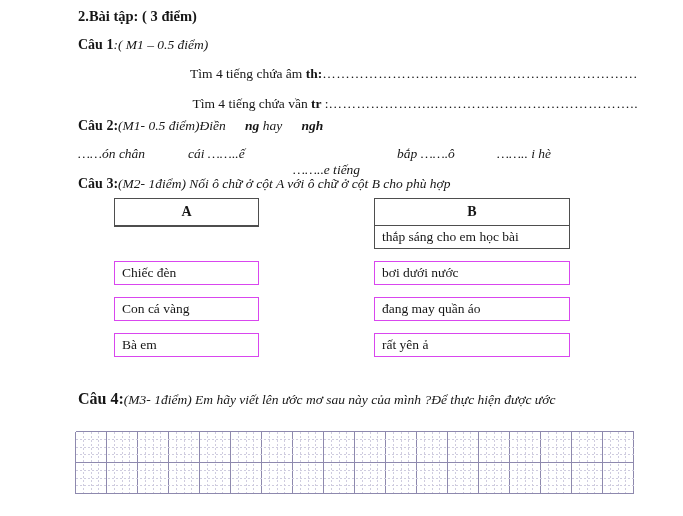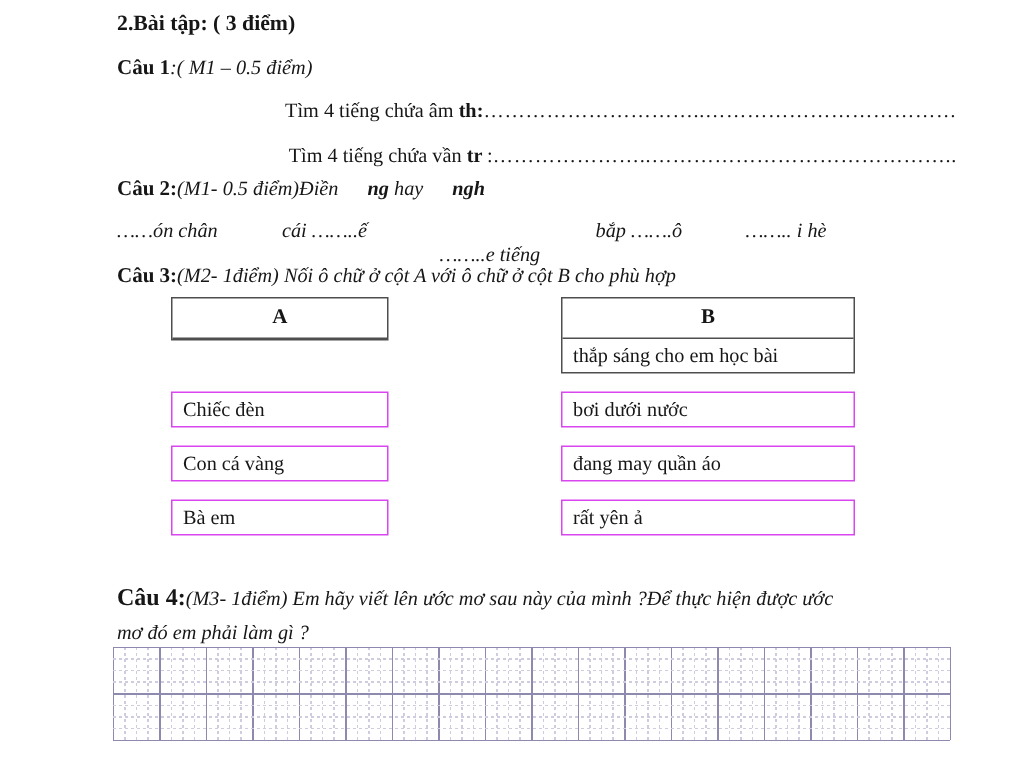--- a/index.html
+++ b/index.html
@@ -90,21 +90,20 @@
       <div class="mhead">B</div>
       <div class="mrow">thắp sáng cho em học bài</div>
     </div>
     <div class="mbox" style="top:261px;">bơi dưới nước</div>
     <div class="mbox" style="top:297px;">đang may quần áo</div>
     <div class="mbox" style="top:333px;">rất yên ả</div>
   </div>
 
   <div class="abs cau4" style="left:78px; top:387px;">
     <span class="b" style="font-size:16px;">Câu 4:</span><span class="i">(M3- 1điểm) Em hãy viết lên ước mơ sau này của mình ?Để thực hiện được ước</span><br>
-    <span class="i">mơ đó em phải làm gì ?</span>
   </div>
 
   <div class="gridwrap">
     <svg id="grid-svg" width="559" height="63" shape-rendering="crispEdges">
         <line x1="0.5" y1="0.5" x2="0.5" y2="62.5" stroke="#8e89ae" stroke-width="1"></line>
         <line x1="8.25" y1="0.5" x2="8.25" y2="62.5" stroke="#cfccdf" stroke-width="1" stroke-dasharray="2 2"></line>
         <line x1="16" y1="0.5" x2="16" y2="62.5" stroke="#cfccdf" stroke-width="1" stroke-dasharray="2 2"></line>
         <line x1="23.75" y1="0.5" x2="23.75" y2="62.5" stroke="#cfccdf" stroke-width="1" stroke-dasharray="2 2"></line>
         <line x1="31.5" y1="0.5" x2="31.5" y2="62.5" stroke="#8e89ae" stroke-width="1"></line>
         <line x1="39.25" y1="0.5" x2="39.25" y2="62.5" stroke="#cfccdf" stroke-width="1" stroke-dasharray="2 2"></line>

